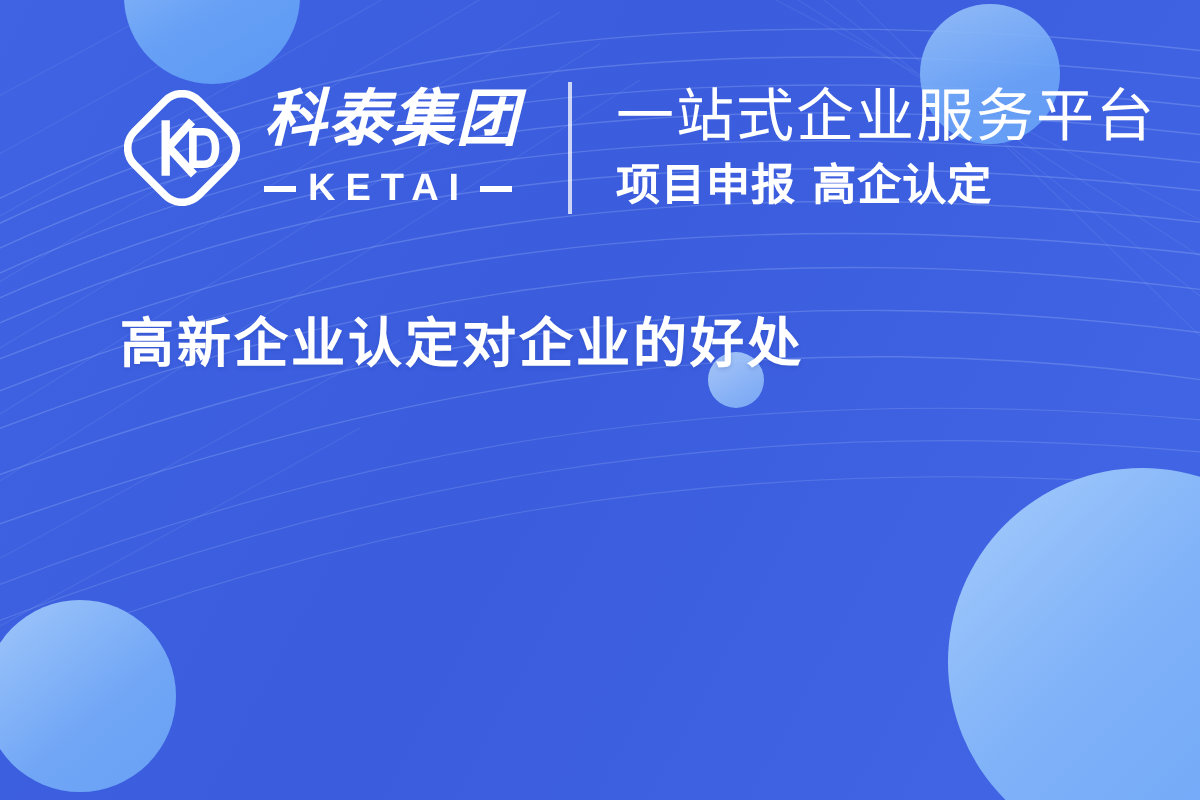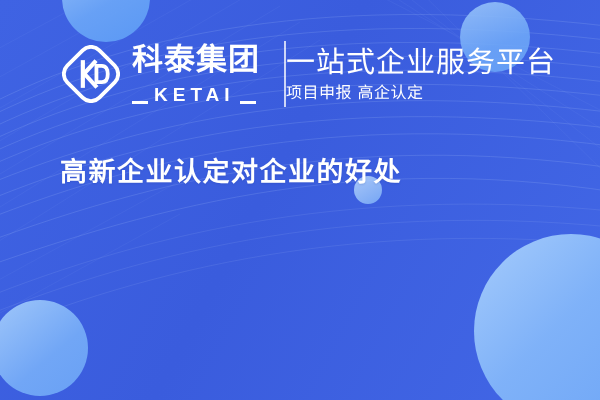--- a/index.html
+++ b/index.html
@@ -117,25 +117,26 @@
     justify-content: center;
   }
 
   .brand-cn {
     color: #ffffff;
     font-size: 31px;
     font-weight: bold;
     letter-spacing: 1px;
     line-height: 1.04;
     white-space: nowrap;
+    font-style: italic;
   }
 
   .brand-en-row {
     display: flex;
-    align-items: flex-end;
+    align-items: center;
     margin-top: 8px;
   }
   .brand-en-dash {
     display: block;
     width: 16px;
     height: 3px;
     background: #ffffff;
   }
   .brand-en {
     color: #ffffff;
@@ -149,39 +150,40 @@
 
   .divider {
     width: 2px;
     height: 66px;
     background: rgba(255,255,255,.75);
     margin-left: 24px;
     flex: 0 0 2px;
   }
 
   .tagline {
+    margin-left: 22px;
     display: flex;
     flex-direction: column;
     justify-content: center;
   }
 
   .tagline-main {
     color: #ffffff;
     font-size: 29px;
     font-weight: normal;
     letter-spacing: 1px;
     line-height: 1.12;
     white-space: nowrap;
     font-family: "DejaVu Sans", "Liberation Sans", sans-serif;
   }
 
   .tagline-sub {
     color: #ffffff;
-    font-size: 16px;
-    font-weight: normal;
+    font-size: 22px;
+    font-weight: bold;
     letter-spacing: .5px;
     line-height: 1.2;
     margin-top: 5px;
     white-space: nowrap;
     font-family: "DejaVu Serif", "Liberation Serif", serif;
   }
 
   
   .page-title {
     position: absolute;

